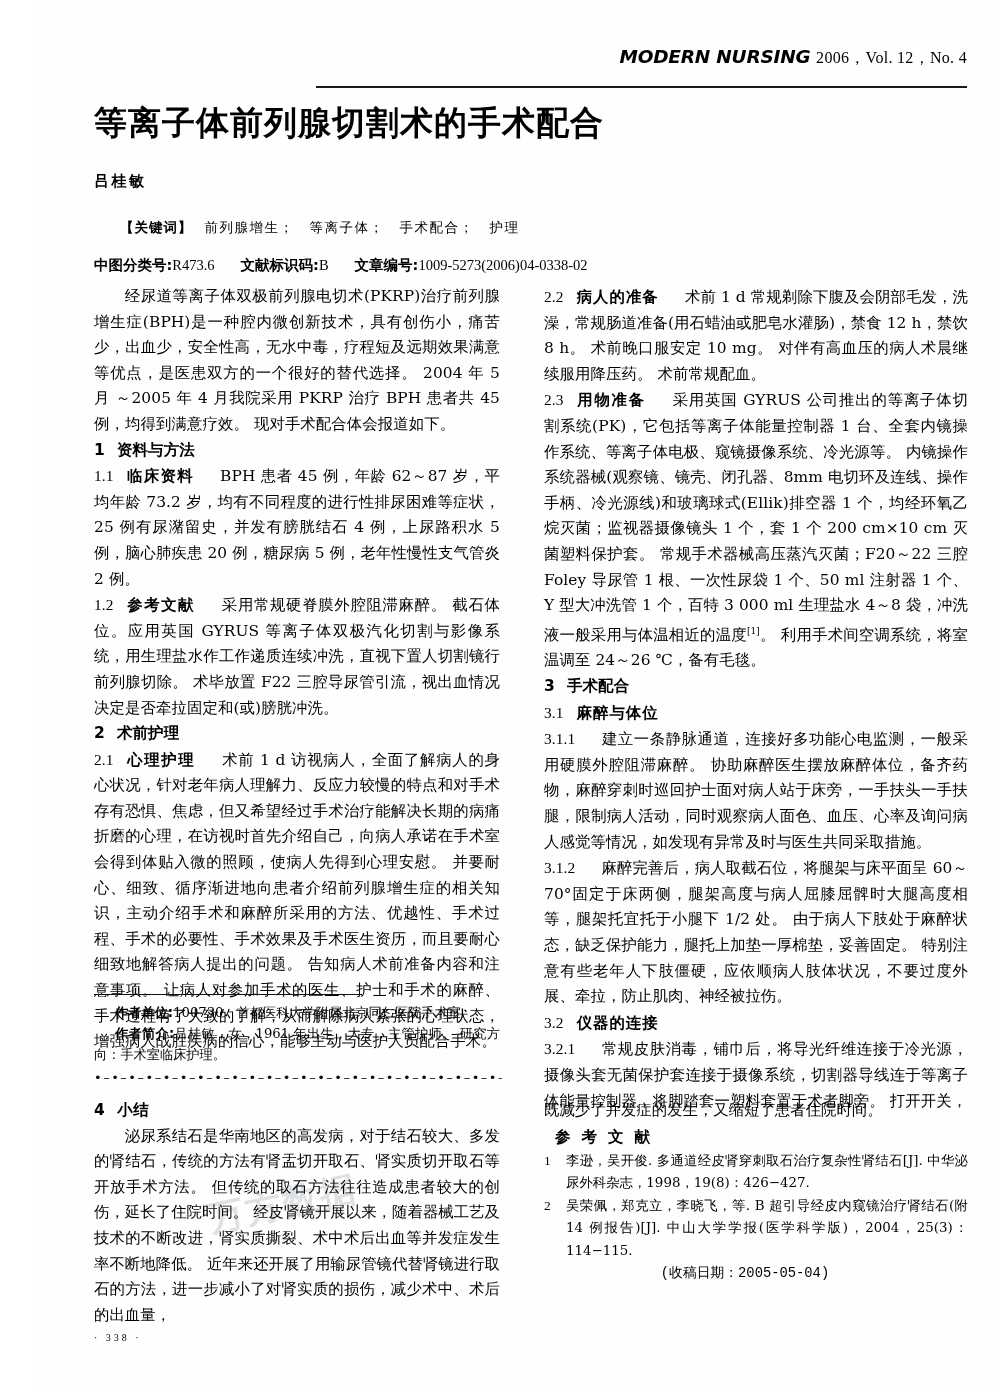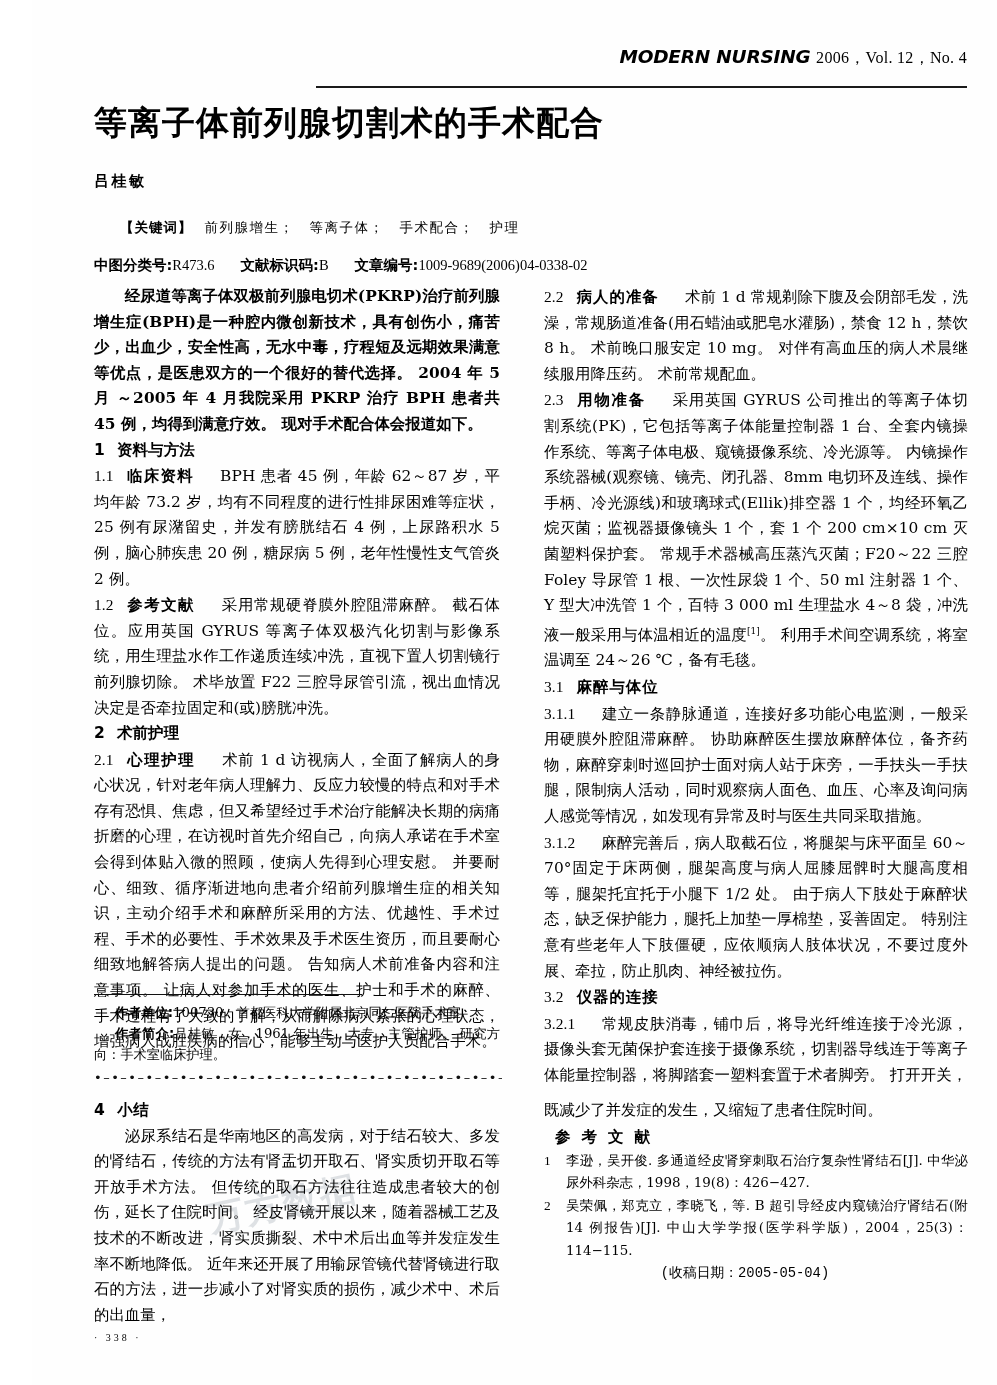--- a/index.html
+++ b/index.html
@@ -101,21 +101,21 @@
     line-height: 25.6px;
     text-align: justify;
     font-family: "DejaVu Serif", "Liberation Serif", serif;
   }
   .col.left  { left: 62px; }
   .col.right { left: 512px; width: 424px; }
   .col p {
     margin: 0;
     letter-spacing: 0.1px;
   }
-  .col p.indent { text-indent: 2em; font-weight: bold; }
+  .col p.indent { text-indent: 2em; }
   .sec-h1 {
     font-family: "DejaVu Sans", "Liberation Sans", sans-serif;
     font-weight: bold;
     font-size: 15.5px;
     letter-spacing: 0.5px;
     margin: 0;
     line-height: 25.6px;
   }
   .sec-h1 .num { margin-right: 12px; }
   .sub-lead {
@@ -247,21 +247,21 @@
   <div class="head-rule"></div>
 
   <div class="doc-title">等离子体前列腺切割术的手术配合</div>
   <div class="doc-author">吕桂敏</div>
 
   <div class="keywords">
     <span class="kw-label">【关键词】</span><span class="kw-list">前列腺增生；　等离子体；　手术配合；　护理</span>
   </div>
 
   <div class="clsline">
-    <b>中图分类号:</b><span>R473.6</span><span class="gap"></span><b>文献标识码:</b><span>B</span><span class="gap"></span><b>文章编号:</b><span>1009-9689(2006)04-0338-02</span>
+    <b>中图分类号:</b><span>R473.6</span><span class="gap"></span><b>文献标识码:</b><span>B</span><span class="gap"></span><b>文章编号:</b><span>1009-5273(2006)04-0338-02</span>
   </div>
 
   <div class="col left">
     <p class="indent">经尿道等离子体双极前列腺电切术(PKRP)治疗前列腺增生症(BPH)是一种腔内微创新技术，具有创伤小，痛苦少，出血少，安全性高，无水中毒，疗程短及远期效果满意等优点，是医患双方的一个很好的替代选择。 2004 年 5 月 ～2005 年 4 月我院采用 PKRP 治疗 BPH 患者共 45 例，均得到满意疗效。 现对手术配合体会报道如下。</p>
 
     <p class="sec-h1">
       <span class="num">1</span><span>资料与方法</span>
     </p>
 
     <p>
@@ -293,20 +293,23 @@
 
   <div class="col right">
     <p>
       <span class="num-inline">2.2</span><span class="sp"></span><span class="sub-lead">病人的准备</span><span class="sp"></span><span class="sp"></span><span>术前 1 d 常规剃除下腹及会阴部毛发，洗澡，常规肠道准备(用石蜡油或肥皂水灌肠)，禁食 12 h，禁饮 8 h。 术前晚口服安定 10 mg。 对伴有高血压的病人术晨继续服用降压药。 术前常规配血。</span>
     </p>
 
     <p>
       <span class="num-inline">2.3</span><span class="sp"></span><span class="sub-lead">用物准备</span><span class="sp"></span><span class="sp"></span><span>采用英国 GYRUS 公司推出的等离子体切割系统(PK)，它包括等离子体能量控制器 1 台、全套内镜操作系统、等离子体电极、窥镜摄像系统、冷光源等。 内镜操作系统器械(观察镜、镜壳、闭孔器、8mm 电切环及连线、操作手柄、冷光源线)和玻璃球式(Ellik)排空器 1 个，均经环氧乙烷灭菌；监视器摄像镜头 1 个，套 1 个 200 cm×10 cm 灭菌塑料保护套。 常规手术器械高压蒸汽灭菌；F20～22 三腔 Foley 导尿管 1 根、一次性尿袋 1 个、50 ml 注射器 1 个、Y 型大冲洗管 1 个，百特 3 000 ml 生理盐水 4～8 袋，冲洗液一般采用与体温相近的温度</span><sup>[1]</sup><span>。 利用手术间空调系统，将室温调至 24～26 ℃，备有毛毯。</span>
     </p>
 
+    <p class="sec-h1">
+      <span class="num">3</span><span>手术配合</span>
+    </p>
 
     <p>
       <span class="num-inline">3.1</span><span class="sp"></span><span class="sub-lead">麻醉与体位</span>
     </p>
 
     <p>
       <span class="num-inline">3.1.1</span><span class="sp"></span><span class="sp"></span><span>建立一条静脉通道，连接好多功能心电监测，一般采用硬膜外腔阻滞麻醉。 协助麻醉医生摆放麻醉体位，备齐药物，麻醉穿刺时巡回护士面对病人站于床旁，一手扶头一手扶腿，限制病人活动，同时观察病人面色、血压、心率及询问病人感觉等情况，如发现有异常及时与医生共同采取措施。</span>
     </p>
 
     <p>

